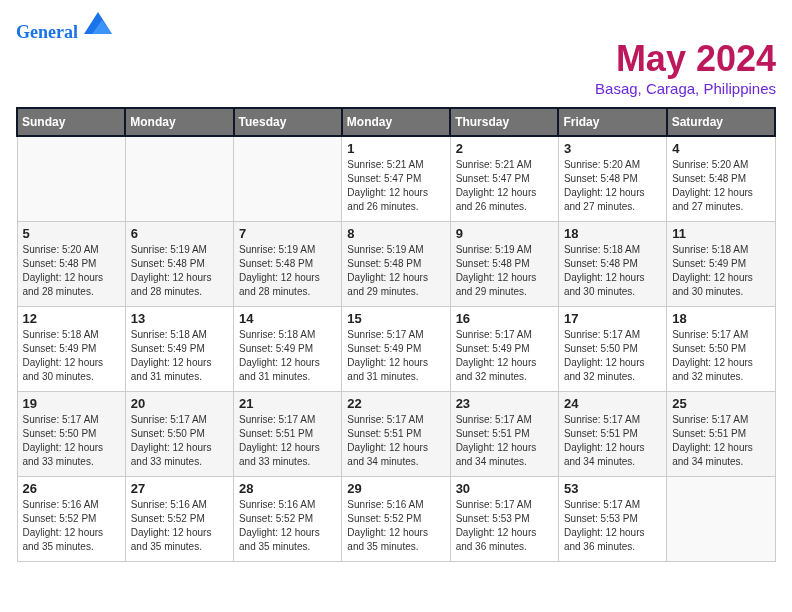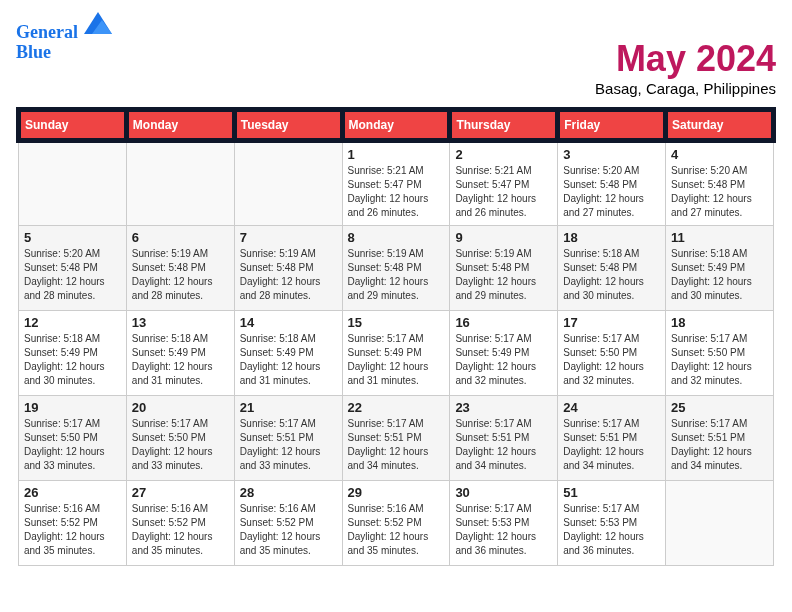--- a/index.html
+++ b/index.html
@@ -39,35 +39,35 @@
       text-align: right;
     }
     .main-title {
       font-size: 36px;
       font-weight: bold;
       color: #be185d;
       margin-top: 22px;
     }
     .subtitle {
       font-size: 15px;
-      color: #000000;
+      color: #6d28d9;
     }
     table {
       width: 100%;
       border-collapse: collapse;
       table-layout: fixed;
     }
     thead tr th {
-      background: #ef4444;
+      background: #737373;
       color: #fff;
       font-size: 12px;
       font-weight: bold;
       padding: 6px 4px;
       text-align: left;
-      border: 5px solid #0f172a;
+      border: 2px solid #0f172a;
     }
     tbody tr td {
       border: 1px solid #ccc;
       vertical-align: top;
       padding: 4px 5px;
       font-size: 10.5px;
       color: #222;
       height: 85px;
       background: #fff;
     }
@@ -90,23 +90,20 @@
 
 <div class="header">
   <div class="logo">
     <div>
       <div class="logo-text">
         <span>General</span>
         <svg class="logo-icon" viewBox="0 0 28 22" xmlns="http://www.w3.org/2000/svg">
           <polygon points="0,22 14,0 28,22" fill="#1a73e8"></polygon>
           <polygon points="8,22 18,8 28,22" fill="#4da3ff" opacity="0.7"></polygon>
         </svg>
-      </div>
-      <div class="logo-text">
-        <span style="color:#1a73e8;">Blue</span>
       </div>
     </div>
   </div>
   <div class="title-block">
     <div class="main-title">May 2024</div>
     <div class="subtitle">Basag, Caraga, Philippines</div>
   </div>
 </div>
 
 <table>
@@ -308,21 +305,21 @@
 Sunset: 5:52 PM
 Daylight: 12 hours and 35 minutes.</div>
         </td>
         <td>
           <span class="day-num">30</span>
           <div class="cell-text" style="white-space: pre-line;">Sunrise: 5:17 AM
 Sunset: 5:53 PM
 Daylight: 12 hours and 36 minutes.</div>
         </td>
         <td>
-          <span class="day-num">51</span>
+          <span class="day-num">53</span>
           <div class="cell-text" style="white-space: pre-line;">Sunrise: 5:17 AM
 Sunset: 5:53 PM
 Daylight: 12 hours and 36 minutes.</div>
         </td>
         <td class="empty-cell"></td>
       </tr>
     </tbody>
 </table>
 
 </body></html>

